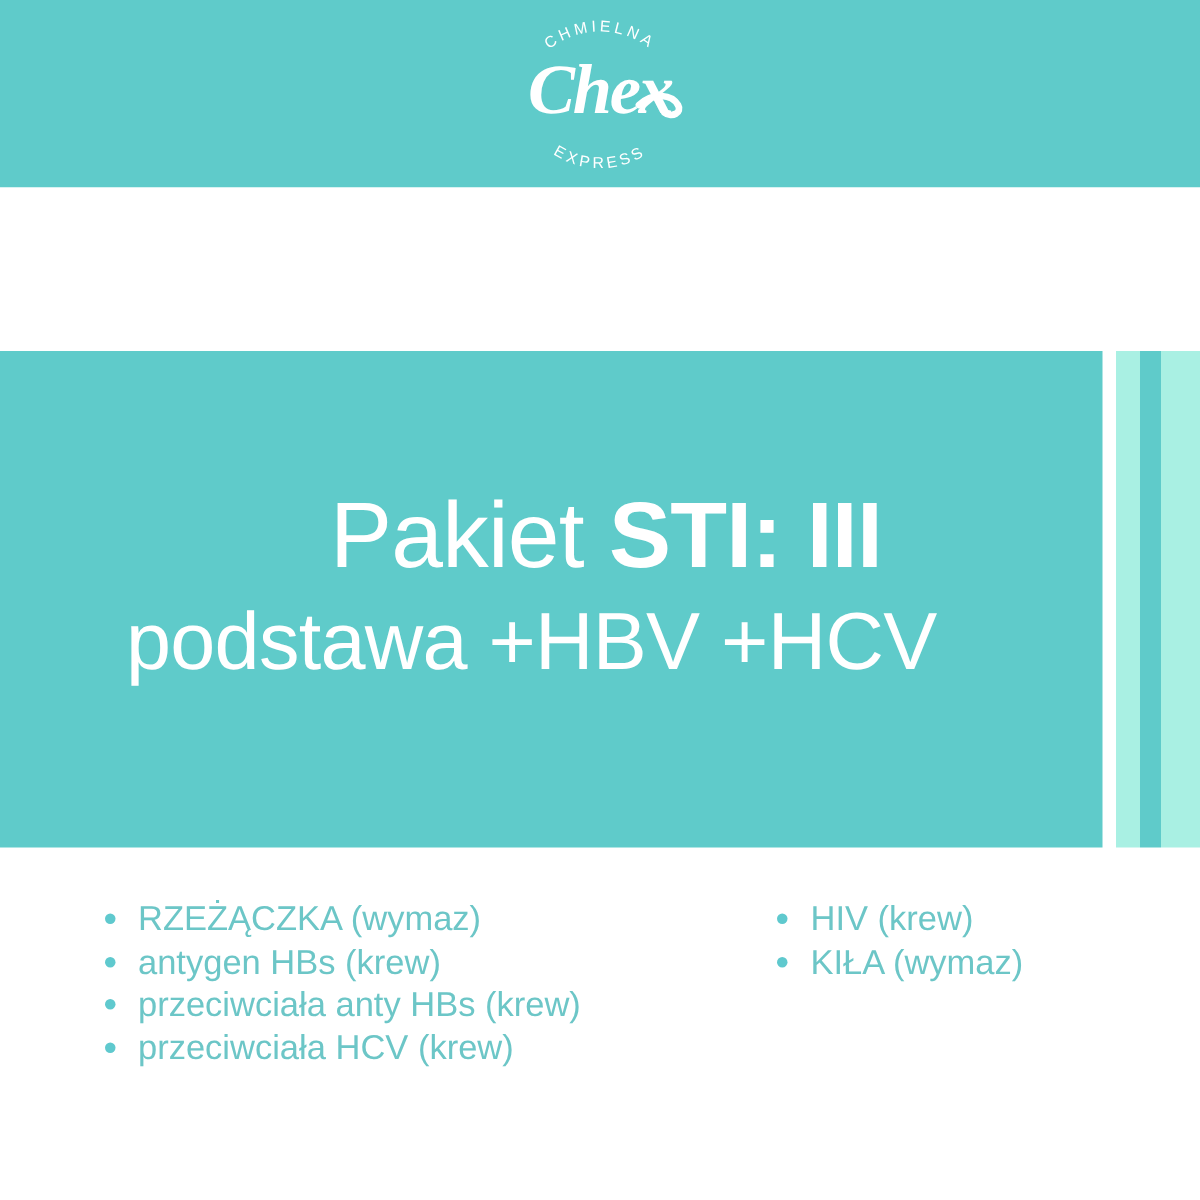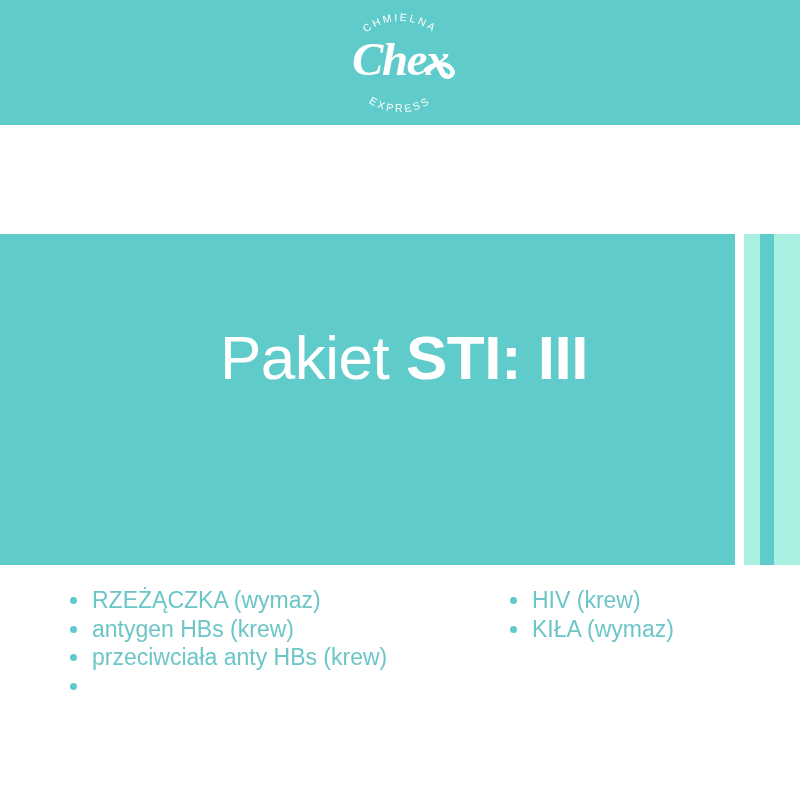--- a/index.html
+++ b/index.html
@@ -129,21 +129,21 @@
   .tests {
     position: absolute;
     left: 0;
     top: 586px;
     width: 800px;
     display: flex;
     align-items: flex-start;
   }
   .tests-col {
     list-style: none;
-    margin: 0;
+    margin: 12px;
     padding: 0;
   }
   .tests-col-left  { margin-left: 62px; width: 440px; }
   .tests-col-right { margin-left: 0;    width: 280px; }
 
   .test-item {
     position: relative;
     padding-left: 30px;
     color: #6cc6c7;
     font-size: 23px;
@@ -193,39 +193,41 @@
   <div class="hero-band"></div>
 
   <div class="stripes">
     <div class="stripe stripe-light-a"></div>
     <div class="stripe stripe-dark"></div>
     <div class="stripe stripe-light-b"></div>
   </div>
 
   <div class="hero-title">
     <div class="title-line-1"><span>Pakiet </span><span class="bold">STI: III</span></div>
+    <div class="title-line-2">podstawa +HBV +HCV</div>
   </div>
 
   <div class="tests">
 
     <ul class="tests-col tests-col-left">
       <li class="test-item">
         <span class="test-bullet"></span>
         <span>RZEŻĄCZKA (wymaz)</span>
       </li>
       <li class="test-item">
         <span class="test-bullet"></span>
         <span>antygen HBs (krew)</span>
       </li>
       <li class="test-item">
         <span class="test-bullet"></span>
         <span>przeciwciała anty HBs (krew)</span>
       </li>
       <li class="test-item">
         <span class="test-bullet"></span>
+        <span>przeciwciała HCV (krew)</span>
       </li>
     </ul>
 
     <ul class="tests-col tests-col-right">
       <li class="test-item">
         <span class="test-bullet"></span>
         <span>HIV (krew)</span>
       </li>
       <li class="test-item">
         <span class="test-bullet"></span>

